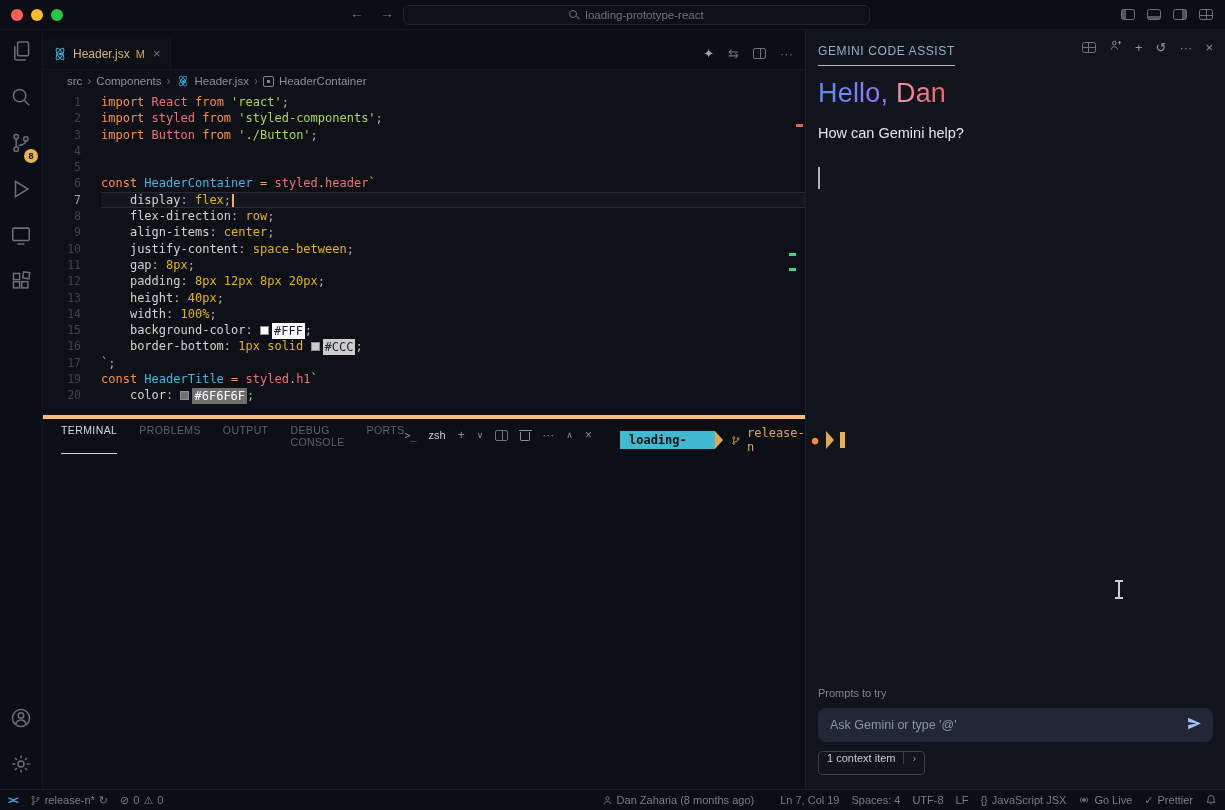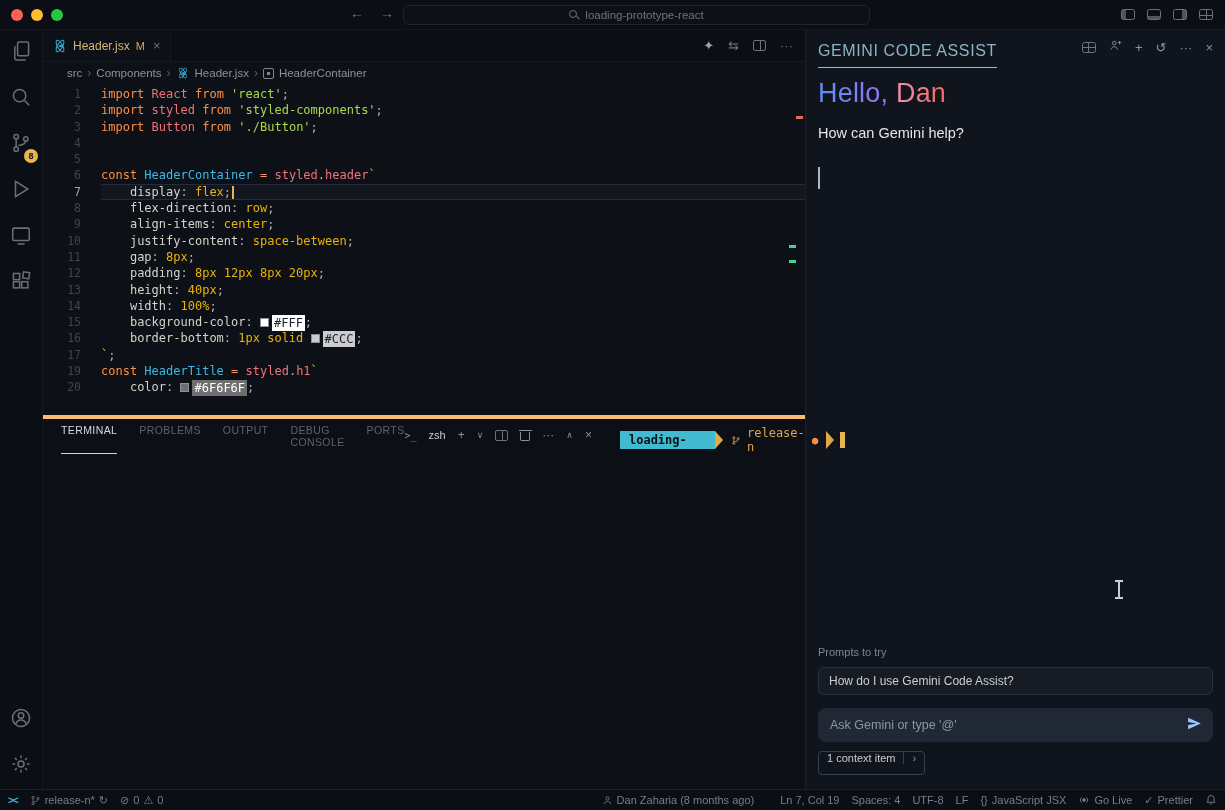--- a/index.html
+++ b/index.html
@@ -40,21 +40,21 @@
   .abar{flex:0 0 42px; background:#0b0e14; display:flex; flex-direction:column; align-items:center;
     border-right:1px solid #15191f;}
   .abar-item{width:42px; height:46px; display:flex; align-items:center; justify-content:center; position:relative;}
   .abar svg{stroke:#687078; fill:none; stroke-width:1.1;}
   .abar-badge{position:absolute; right:4px; bottom:5px; min-width:14px; height:14px; border-radius:8px;
     background:#e6b450; color:#10141a; font-size:9px; font-weight:700; display:flex; align-items:center;
     justify-content:center; padding:0 3px;}
   .abar-spacer{flex:1;}
 
   
-  .edcol{flex:1; display:flex; flex-direction:column; min-width:0; background:#0d1117;}
+  .edcol{flex:1; display:flex; flex-direction:column; min-width:0; background:#0d1117;margin-top:8px;}
 
   .tabbar{height:32px; flex:0 0 32px; background:#0b0e14; display:flex; align-items:stretch;
     border-bottom:1px solid #15191f;}
   .tab{display:flex; align-items:center; gap:6px; padding:0 10px; background:#0d1117;
     border-right:1px solid #15191f; font-size:12px;}
   .tab-label{color:#d5b778;}
   .tab-mod{color:#d5a552; font-size:11px;}
   .tab-close{color:#6c7380; font-size:13px; margin-left:2px;}
   .tab-actions{margin-left:auto; display:flex; align-items:center; gap:14px; padding-right:12px;
     color:#6c7380; font-size:13px;}
@@ -109,21 +109,21 @@
   .pgit{display:flex; align-items:center; gap:6px; margin:0 8px; color:#dca64c;}
   .pdot{color:#fa8d3e; font-size:11px;}
   .pcursor{width:9px; height:16px; background:#e6b450; margin-left:6px;}
   .ibeam{position:absolute; left:516px; top:162px; width:2px; height:17px; background:#c8cfd6;}
   .ibeam::before,.ibeam::after{content:"";position:absolute;left:-3px;width:8px;height:2px;background:#c8cfd6;}
   .ibeam::before{top:-1px}.ibeam::after{bottom:-1px}
 
   
   .gemini{flex:0 0 420px; background:#10151d; border-left:1px solid #1b212c; display:flex; flex-direction:column;}
   .gem-head{height:34px; flex:0 0 34px; display:flex; align-items:center; padding:0 12px;}
-  .gem-title{font-size:16px; letter-spacing:.6px; color:#8ab4c2; border-bottom:1px solid #aeb6bf; padding-bottom:7px; margin-top:16px;}
+  .gem-title{font-size:12px; letter-spacing:.6px; color:#8ab4c2; border-bottom:1px solid #aeb6bf; padding-bottom:7px; margin-top:16px;}
   .gem-icons{margin-left:auto; display:flex; gap:13px; align-items:center; color:#8b95a1; font-size:13px;}
   .gem-icons svg{stroke:#8b95a1; fill:none; stroke-width:1.1;}
   .gem-body{flex:1; padding:14px 12px 0 12px;}
   .gem-greet{font-size:27px; font-weight:500; letter-spacing:.2px;}
   .g-hello{background:linear-gradient(90deg,#5e8ef7,#9b72f9); -webkit-background-clip:text; background-clip:text;
     color:transparent; -webkit-text-fill-color:transparent;}
   .g-name{background:linear-gradient(90deg,#f38fb0,#ee675c); -webkit-background-clip:text; background-clip:text;
     color:transparent; -webkit-text-fill-color:transparent;}
   .gem-sub{margin-top:16px; font-size:14.5px; color:#e2e6ea;}
   .gem-caret{margin-top:26px; width:1.5px; height:22px; background:#aeb6c2;}
@@ -429,21 +429,20 @@
       <div class="gem-body">
         <div class="gem-greet">
           <span class="g-hello">Hello,</span>
           <span class="g-name">Dan</span>
         </div>
         <div class="gem-sub">How can Gemini help?</div>
         <div class="gem-caret"></div>
       </div>
       <div class="gem-foot">
         <div class="gem-prompts-label">Prompts to try</div>
-        <div class="gem-chip">How do I use Gemini Code Assist?</div>
         <div class="gem-input">
           <input type="text" placeholder="Ask Gemini or type '@'" style="">
           <span>
             <svg width="17" height="17" viewBox="0 0 24 24">
                 <path d="M3 20 21 12 3 4v6l12 2-12 2z" fill="#9fc3ff"></path>
               </svg>
           </span>
         </div>
         <div class="gem-context">
           <span>1 context item</span>

